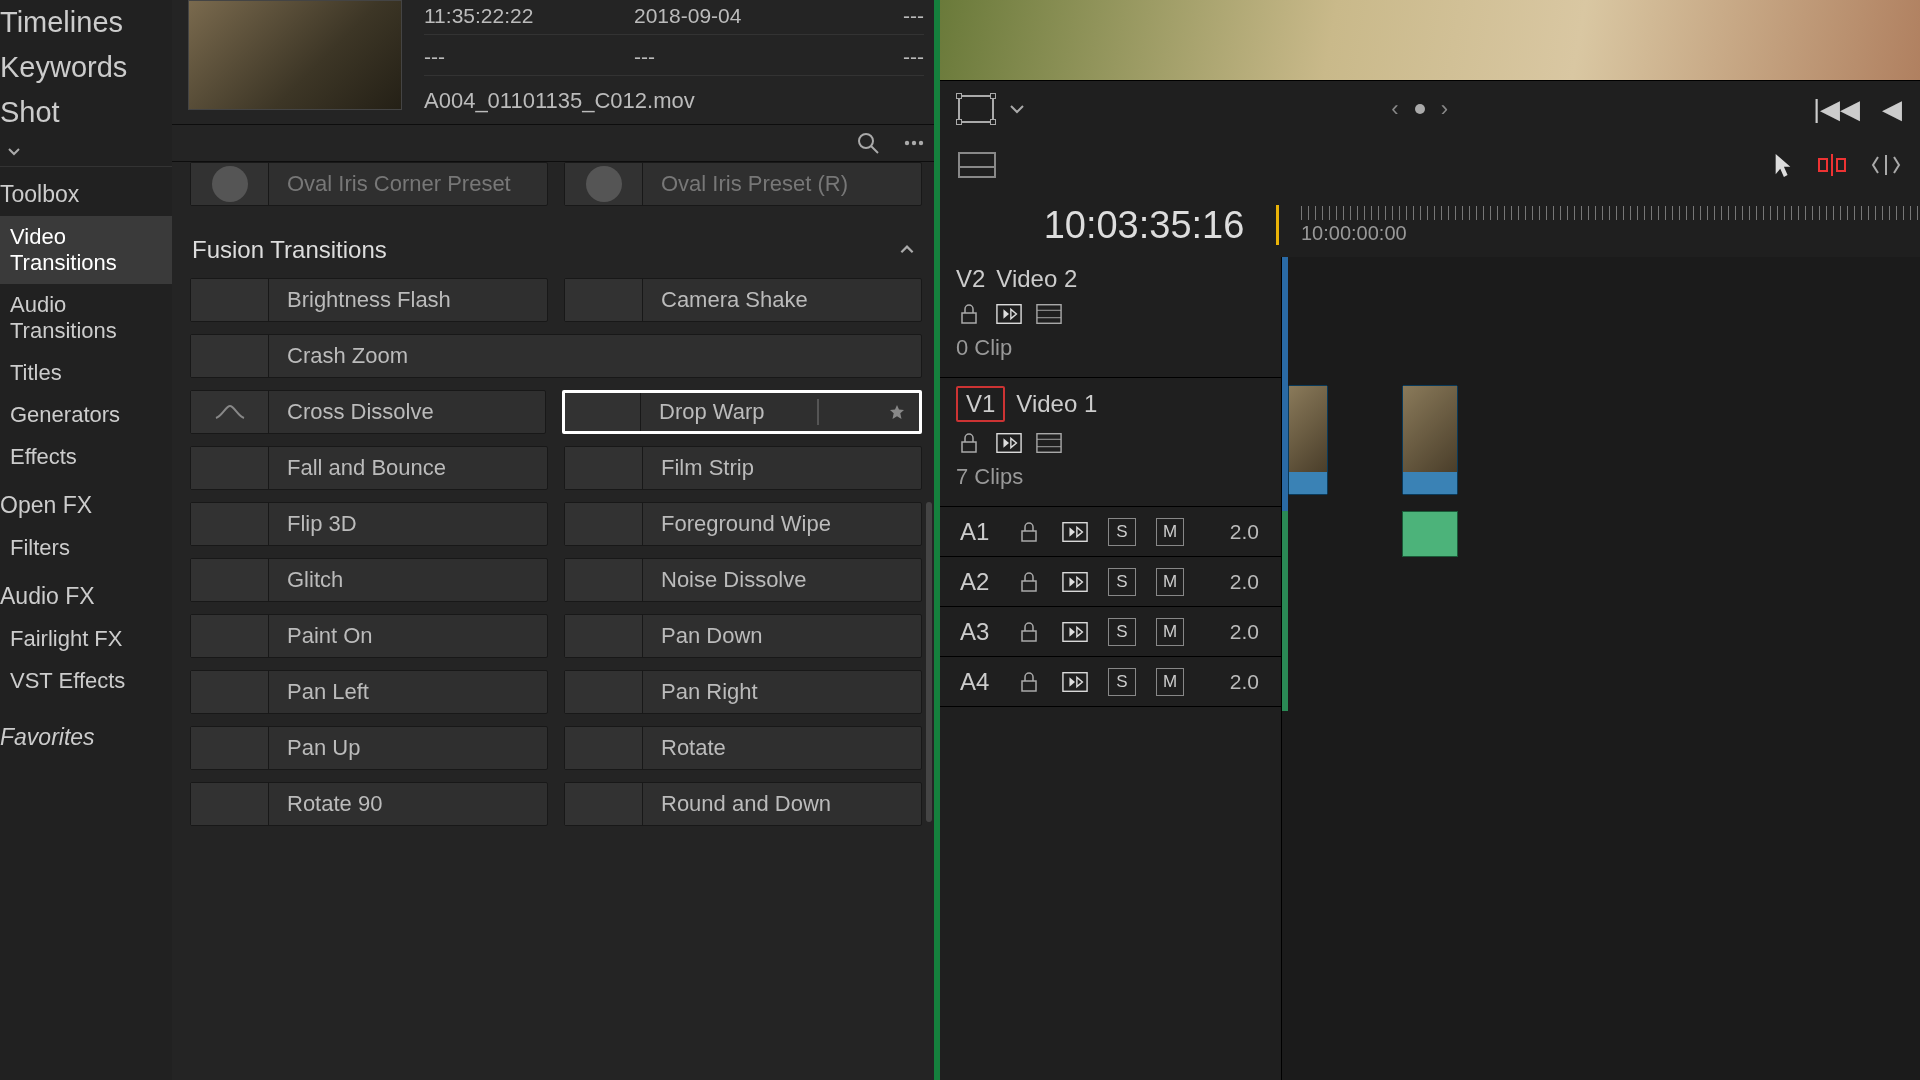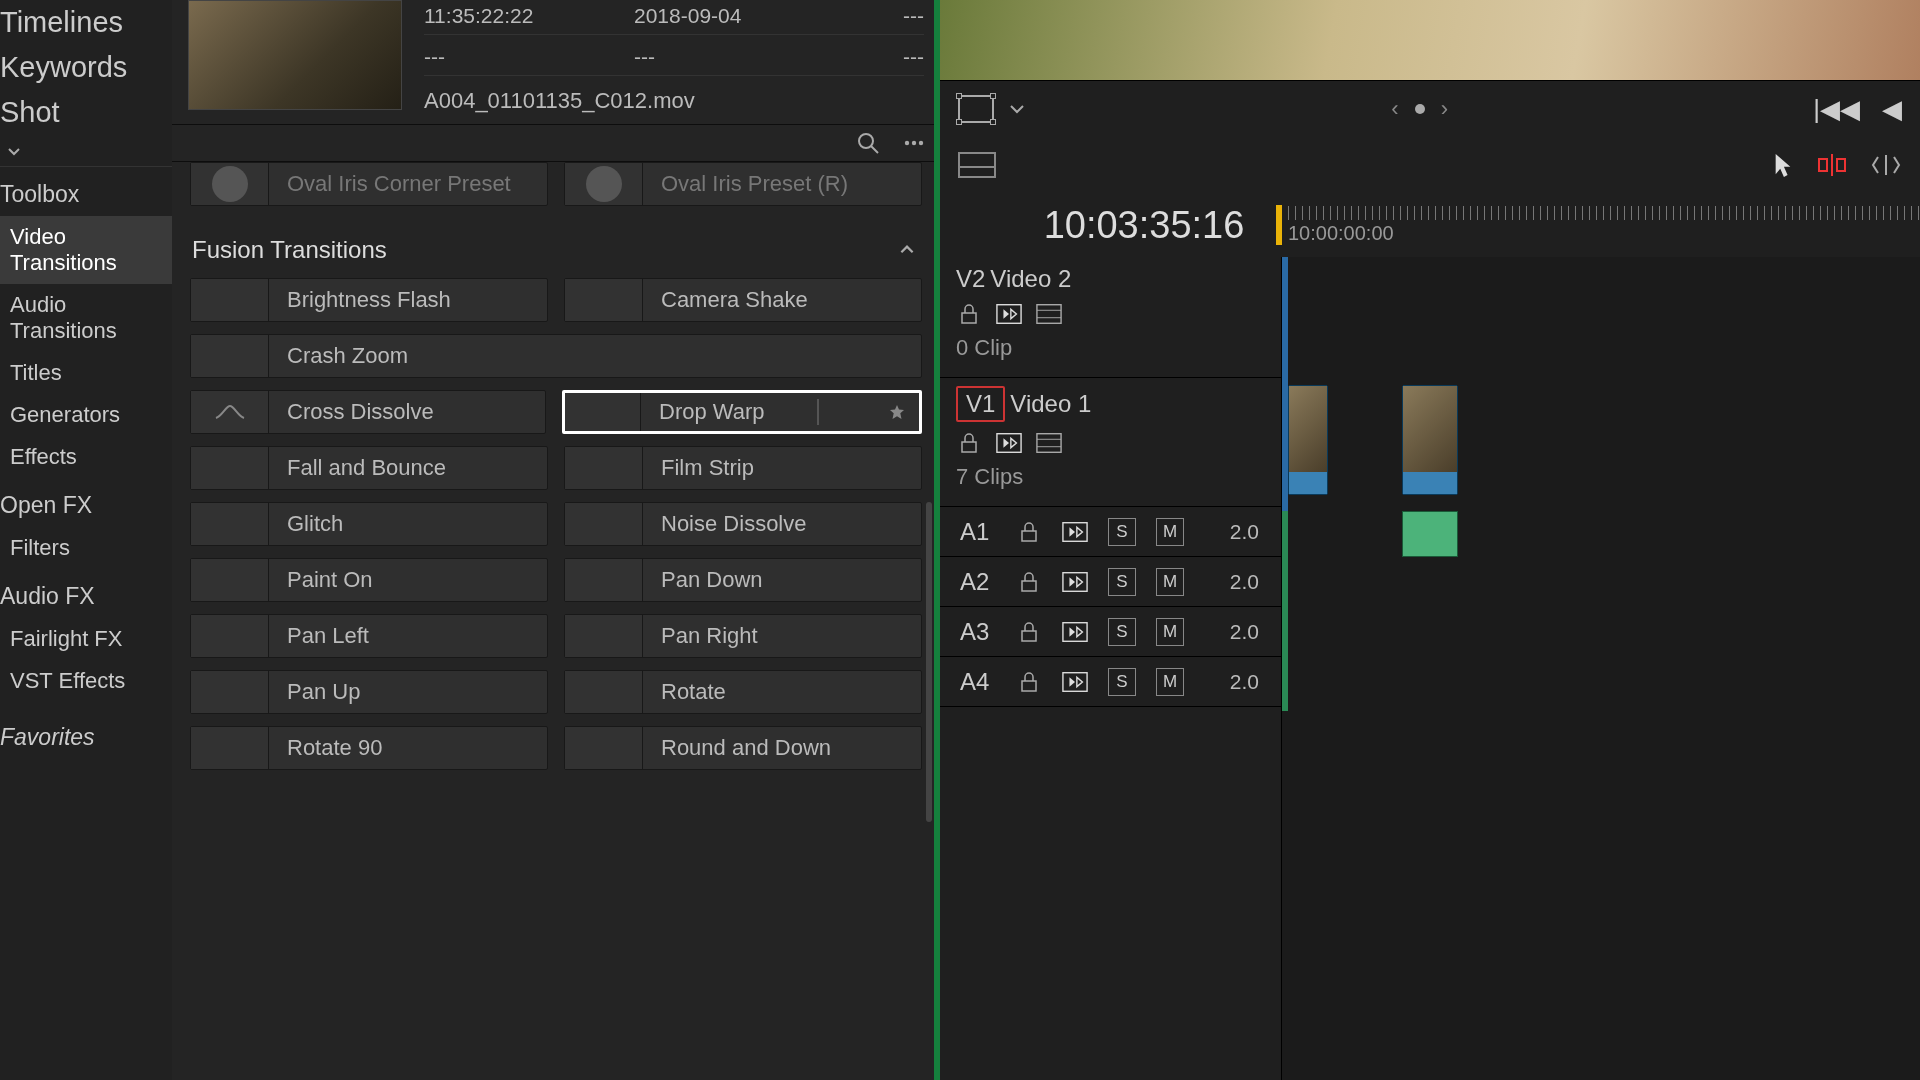--- a/index.html
+++ b/index.html
@@ -65,27 +65,27 @@
   .transport{ display:flex; align-items:center; gap:22px; font-size:26px; color:#ccc;}
   .transport span{cursor:pointer;}
   .ctrl-row2{ height:56px; display:flex; align-items:center; padding:0 18px; gap:18px;}
   .tool-icons{ margin-left:auto; display:flex; align-items:center; gap:22px;}
   .cursor-icon{ width:22px; height:26px;}
   .razor-icon{ width:32px; height:28px;}
   .razor-icon .mid{ stroke:#e33; }
   .trim-icon{ width:32px; height:28px;}
   .tc-row{ height:64px; display:flex; align-items:center; }
   .tc-value{ font-size:38px; color:#ddd; padding-left:72px; width:336px; text-align:center;}
-  .ruler{ flex:1; height:40px; display:flex; flex-direction:column; justify-content:flex-end; padding-left:6px; border-left:6px solid #eab308;}
+  .ruler{ flex:1; height:40px; display:flex; flex-direction:column; justify-content:flex-end; padding-left:22px; border-left:3px solid #eab308;}
   .ruler-label{ font-size:20px; color:#999;}
   .ticks{ height:14px; background:repeating-linear-gradient(90deg,#777 0,#777 1px,transparent 1px,transparent 7px); margin-bottom:2px;}
   .tracks{ flex:1; display:flex; }
   .track-headers{ width:342px; border-right:1px solid #000;}
   .vtrack{ border-bottom:1px solid #000; padding:8px 0 8px 16px;}
-  .vtrack .vrow1{ display:flex; align-items:center; gap:5px;}
+  .vtrack .vrow1{ display:flex; align-items:center; gap:11px;}
   .vtag{ font-size:24px; color:#ccc; font-weight:500;}
   .vtag.boxed{ border:2px solid #c33; padding:2px 8px; border-radius:2px;}
   .vname{ font-size:24px; color:#ccc;}
   .vrow2{ display:flex; align-items:center; gap:14px; padding:10px 0 4px 0;}
   .lock-icon, .autosel-icon, .thumb-icon{ width:26px; height:22px;}
   .vmeta{ font-size:22px; color:#999; padding:6px 0 8px 0;}
   .atrack{ height:50px; border-bottom:1px solid #000; display:flex; align-items:center; padding-left:20px; gap:20px;}
   .atag{ font-size:24px; color:#ccc; width:36px; font-weight:500;}
   .sbtn,.mbtn{ width:28px; height:28px; border:1px solid #888; display:flex; align-items:center; justify-content:center; font-size:17px; color:#ccc; cursor:pointer;}
   .ach{ margin-left:auto; margin-right:22px; font-size:21px; color:#bbb;}
@@ -227,20 +227,30 @@
               <span class="tlabel">Fall and Bounce</span>
             </div>
             <div class="titem">
               <div class="swatch"></div>
               <span class="tlabel">Film Strip</span>
             </div>
           </div>
           <div class="trow">
             <div class="titem">
               <div class="swatch"></div>
+              <span class="tlabel">Flip 3D</span>
+            </div>
+            <div class="titem">
+              <div class="swatch"></div>
+              <span class="tlabel">Foreground Wipe</span>
+            </div>
+          </div>
+          <div class="trow">
+            <div class="titem">
+              <div class="swatch"></div>
               <span class="tlabel">Glitch</span>
             </div>
             <div class="titem">
               <div class="swatch noise-swatch"></div>
               <span class="tlabel">Noise Dissolve</span>
             </div>
           </div>
           <div class="trow">
             <div class="titem">
               <div class="swatch"></div>

